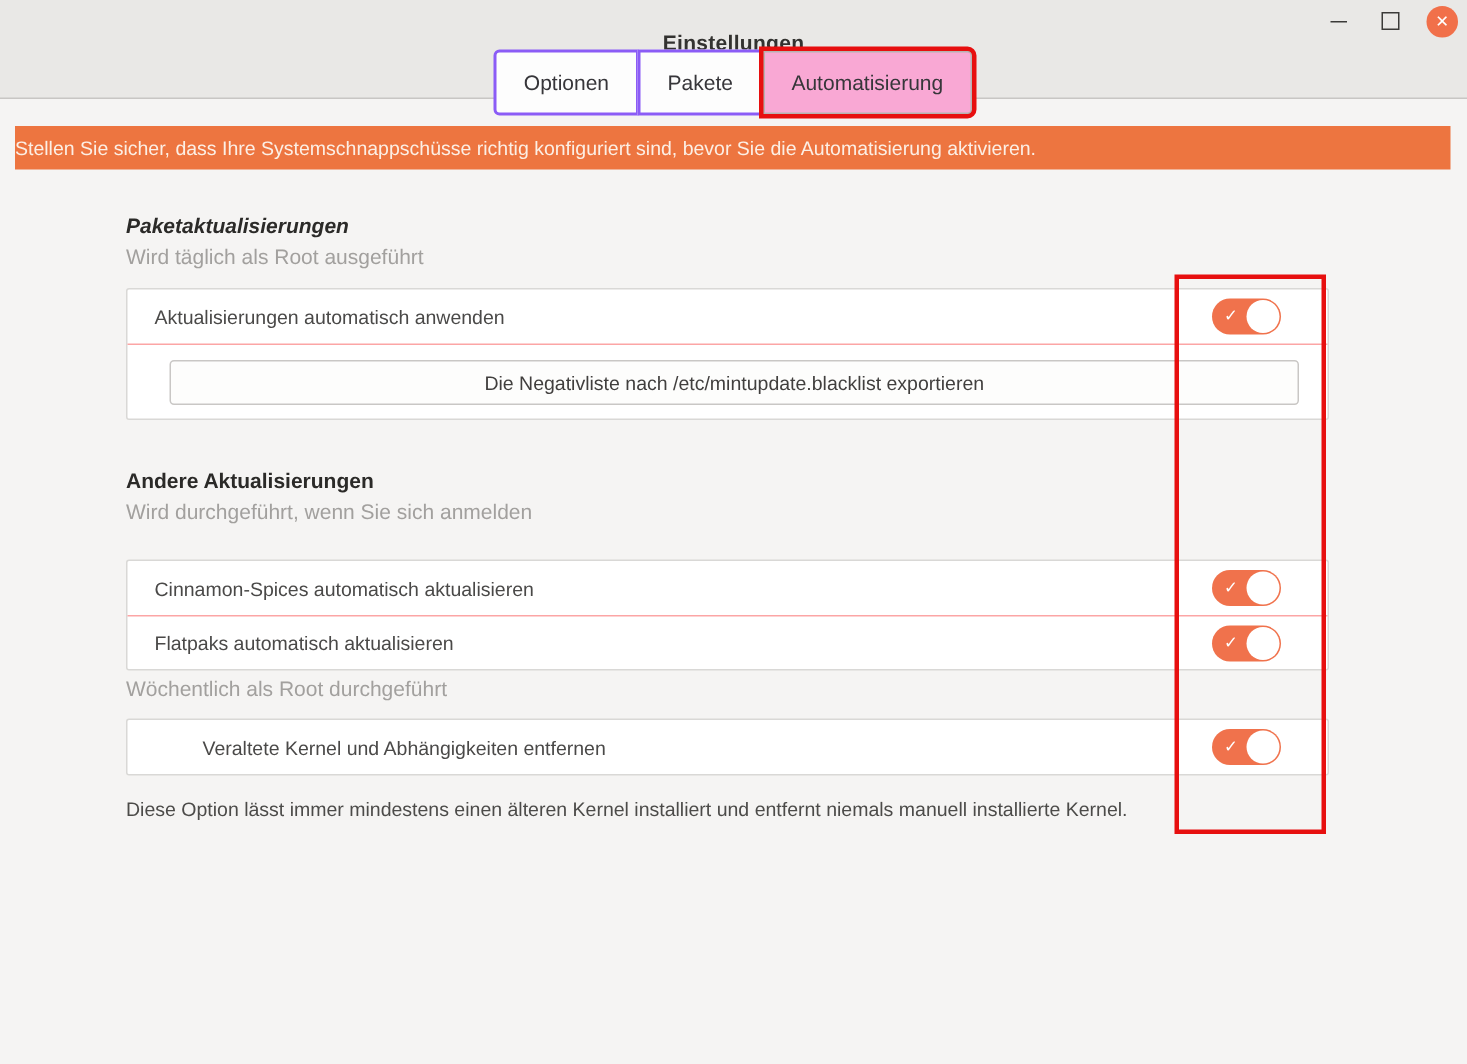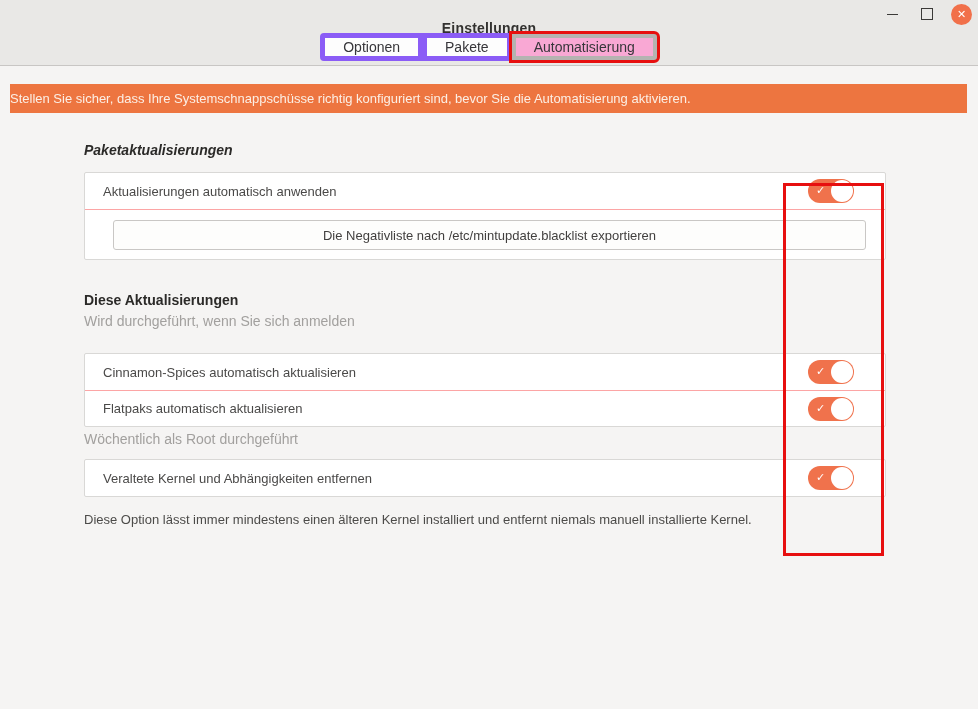--- a/index.html
+++ b/index.html
@@ -44,24 +44,24 @@
   .glyph-close{
     color:#fff;font-size:11px;font-weight:700;line-height:1;
     font-family:"DejaVu Sans",sans-serif;
   }
   
   .tab-bar{
     position:absolute;top:33px;left:0;right:0;
     display:flex;justify-content:center;
   }
   .tab{
-    height:28px;
+    height:44px;
     padding:0 18px;
     background:#fdfdfd;
-    border:5px solid #8b5cf6;
+    border:2px solid #8b5cf6;
     margin-left:-1px;
     font-family:"Liberation Sans","DejaVu Sans",sans-serif;
     font-size:14px;color:#37363a;
     display:flex;align-items:center;justify-content:center;
     box-sizing:border-box;
     cursor:default;
   }
   .tab:first-child{border-radius:4px 0 0 4px;margin-left:0;}
   .tab:last-child{border-radius:0 4px 4px 0;}
   .tab.selected{
@@ -98,21 +98,21 @@
   .s2-title{margin-top:32px;}
   .s3-title{margin-top:36px;}
   .group{
     margin-top:13px;
     background:#ffffff;
     border:1px solid #d9d8d6;
     border-radius:2px;
     box-sizing:border-box;
   }
   .g2{margin-top:24px;}
-  .g3{margin-top:12px;}
+  .g3{margin-top:12px;padding-left:32px;}
   .row{
     height:36px;
     display:flex;align-items:center;
     padding:0 18px;
     box-sizing:border-box;
   }
   .row + .row{border-top:1px solid #fca5a5;}
   .row-label{
     font-size:13px;color:#4a4948;
   }
@@ -193,34 +193,35 @@
   </div>
 </div>
 
 <div class="banner">
   <span>Stellen Sie sicher, dass Ihre Systemschnappschüsse richtig konfiguriert sind, bevor Sie die Automatisierung aktivieren.</span>
 </div>
 
 <div class="content">
 
   <div class="section-title s1-title">Paketaktualisierungen</div>
+  <div class="section-subtitle">Wird täglich als Root ausgeführt</div>
   <div class="group">
     <div class="row">
       <span class="row-label">Aktualisierungen automatisch anwenden</span>
       <span class="toggle">
         <span class="check">✓</span>
         <span class="knob"></span>
       </span>
     </div>
     <div class="row button-row">
       <button class="export-button">Die Negativliste nach /etc/mintupdate.blacklist exportieren</button>
     </div>
   </div>
 
-  <div class="section-title s2-title">Diese Aktualisierungen</div>
+  <div class="section-title s2-title">Andere Aktualisierungen</div>
   <div class="section-subtitle">Wird durchgeführt, wenn Sie sich anmelden</div>
   <div class="group g2">
     <div class="row">
       <span class="row-label">Cinnamon-Spices automatisch aktualisieren</span>
       <span class="toggle">
         <span class="check">✓</span>
         <span class="knob"></span>
       </span>
     </div>
     <div class="row">

